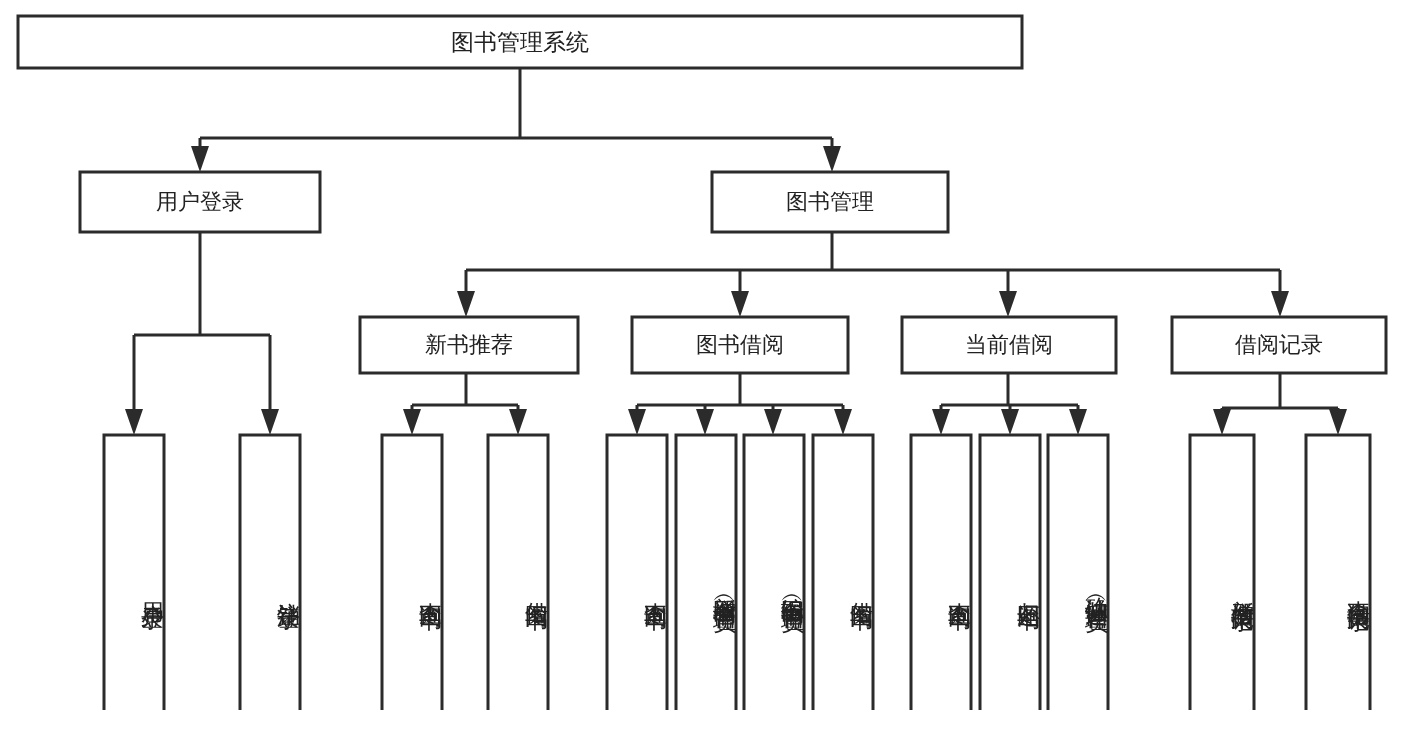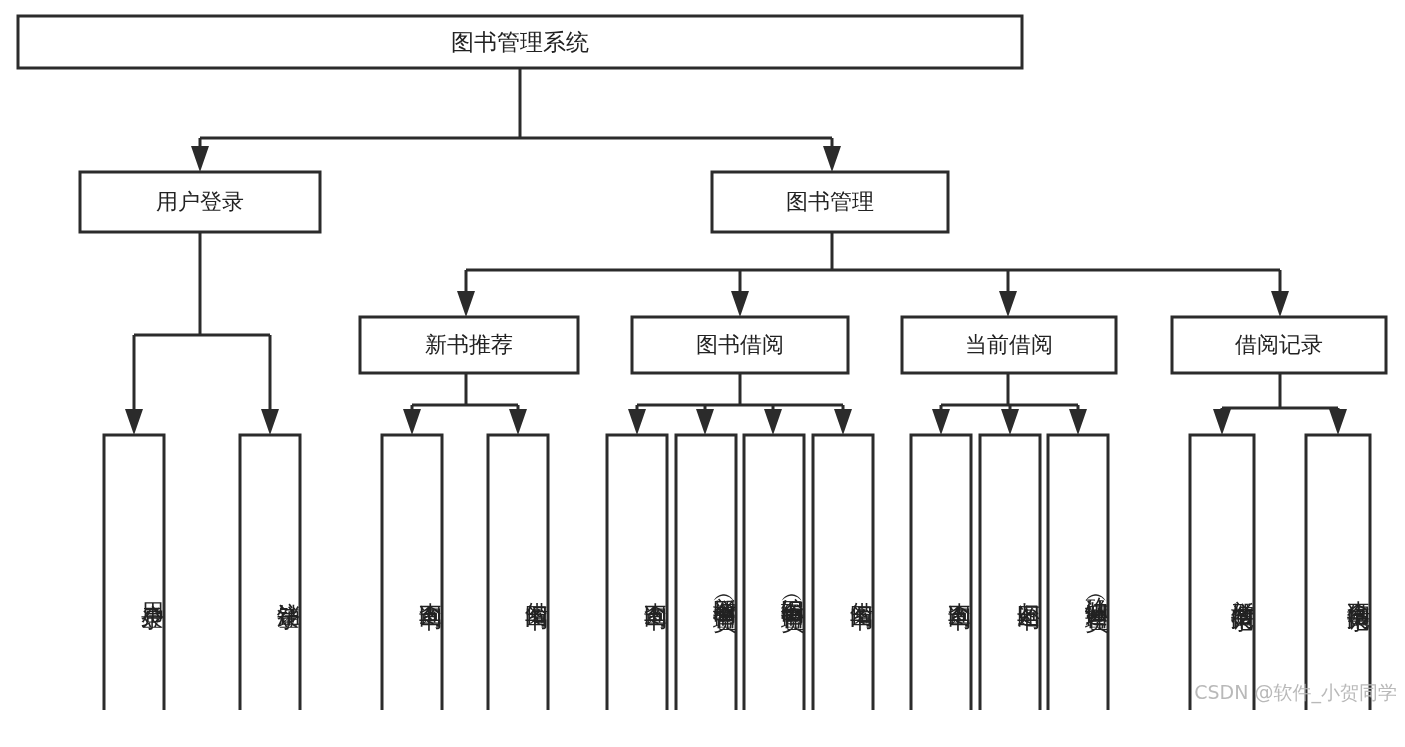--- a/index.html
+++ b/index.html
@@ -230,15 +230,14 @@
   <div class="vlabel-wrap" style="left:911px; top:445px; width:60px; height:285px;">查询图书</div>
 
   <div class="vlabel-wrap" style="left:980px; top:445px; width:60px; height:285px;">归还图书</div>
 
   <div class="vlabel-wrap" style="left:1048px; top:445px; width:60px; height:285px;">确认归还（管理员）</div>
 
   <div class="vlabel-wrap" style="left:1190px; top:445px; width:64px; height:285px;">新增借阅记录</div>
 
   <div class="vlabel-wrap" style="left:1306px; top:445px; width:64px; height:285px;">查询借阅记录</div>
 
-  <div class="watermark">CSDN @软件_小贺同学</div>
 
 </div>
 
 </body></html>

